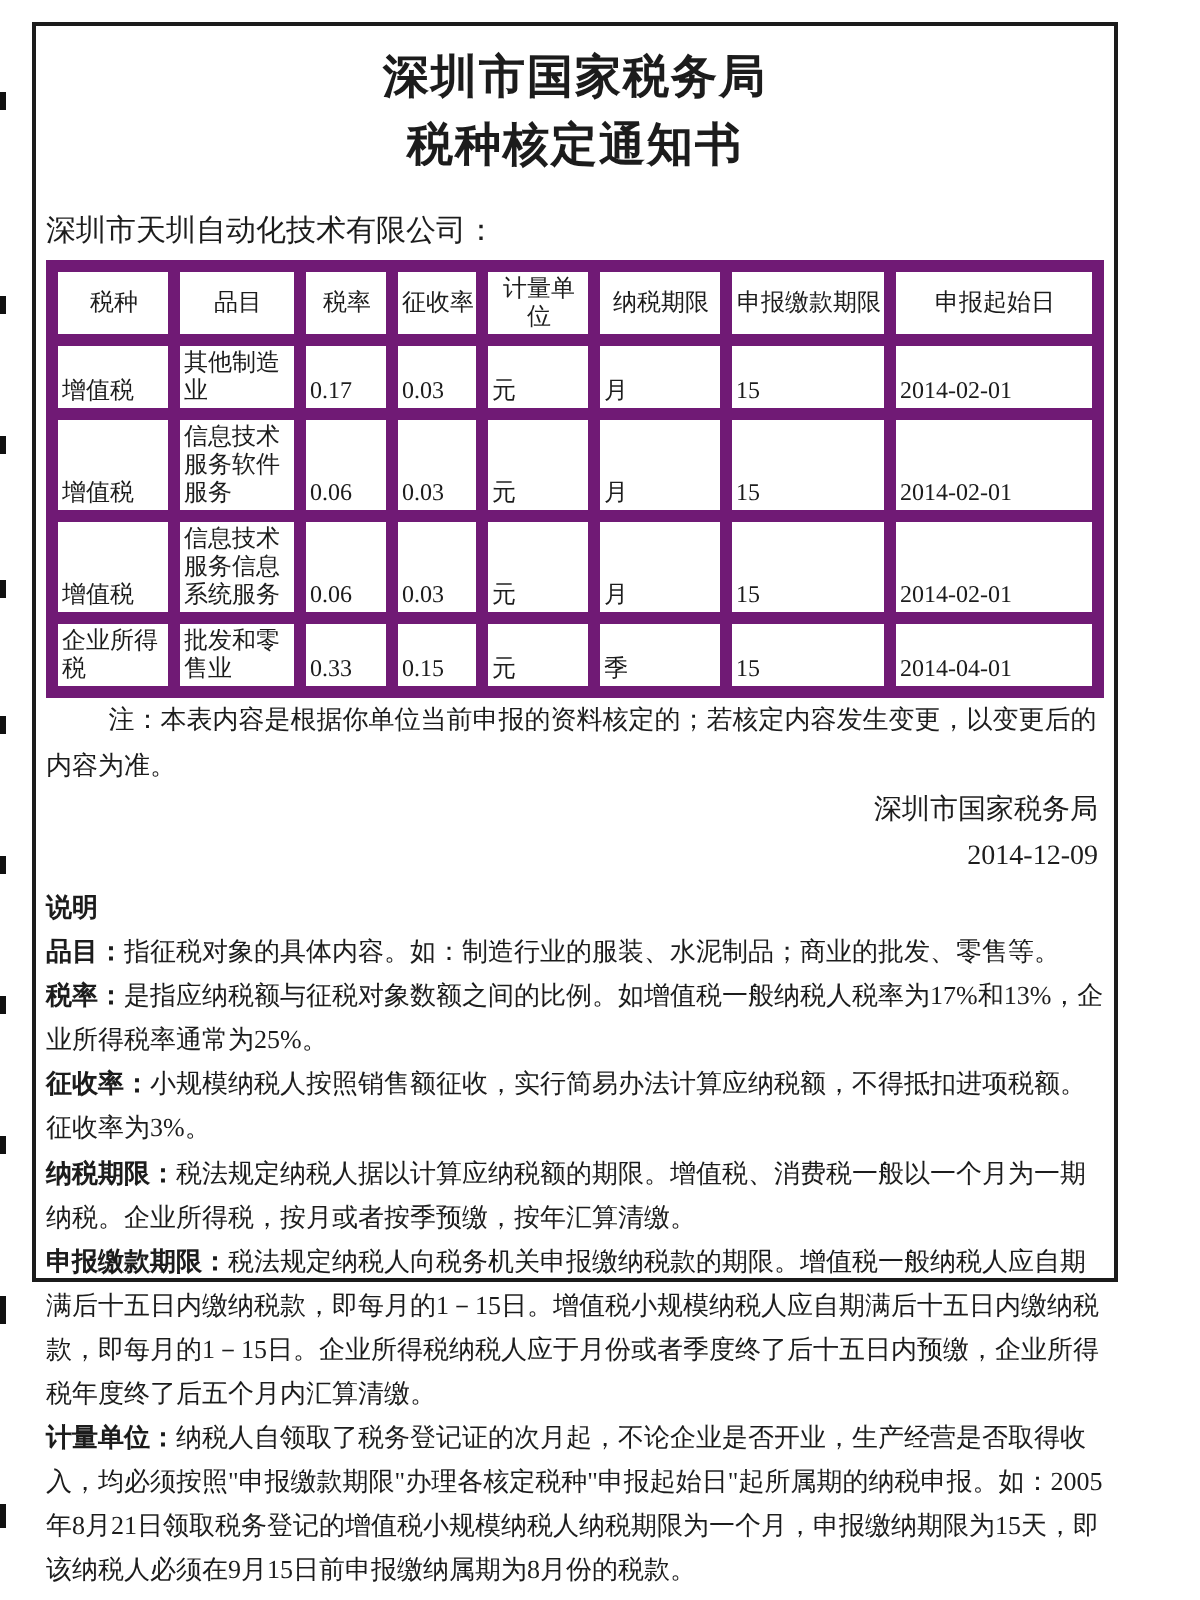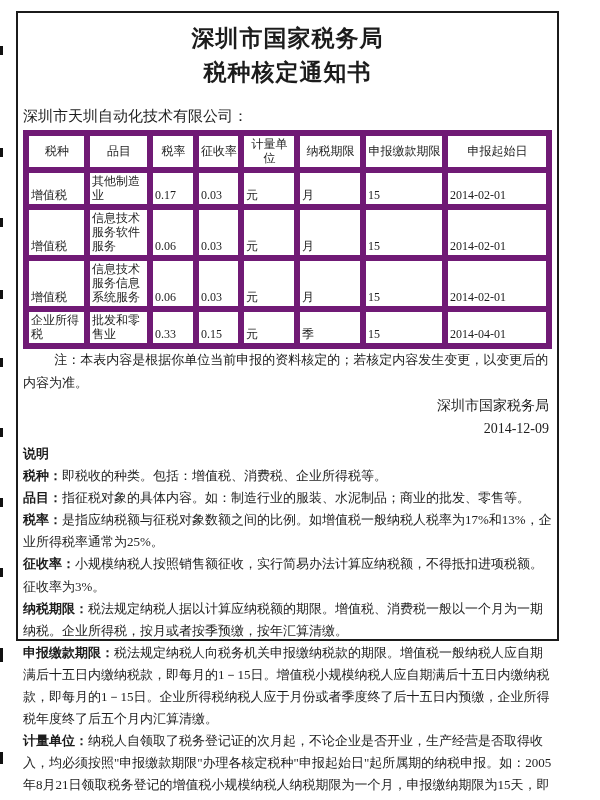--- a/index.html
+++ b/index.html
@@ -177,21 +177,20 @@
 
   <div class="note">注：本表内容是根据你单位当前申报的资料核定的；若核定内容发生变更，以变更后的内容为准。</div>
 
   <div class="signature">
     <div>深圳市国家税务局</div>
     <div>2014-12-09</div>
   </div>
 
   <div class="glossary">
     <p class="glossary-heading">说明</p>
-    <p><span class="term">税种：</span><span>即税收的种类。包括：增值税、消费税、企业所得税等。</span></p>
     <p><span class="term">品目：</span><span>指征税对象的具体内容。如：制造行业的服装、水泥制品；商业的批发、零售等。</span></p>
     <p><span class="term">税率：</span><span>是指应纳税额与征税对象数额之间的比例。如增值税一般纳税人税率为17%和13%，企业所得税率通常为25%。</span></p>
     <p><span class="term">征收率：</span><span>小规模纳税人按照销售额征收，实行简易办法计算应纳税额，不得抵扣进项税额。征收率为3%。</span></p>
     <p><span class="term">纳税期限：</span><span>税法规定纳税人据以计算应纳税额的期限。增值税、消费税一般以一个月为一期纳税。企业所得税，按月或者按季预缴，按年汇算清缴。</span></p>
     <p><span class="term">申报缴款期限：</span><span>税法规定纳税人向税务机关申报缴纳税款的期限。增值税一般纳税人应自期满后十五日内缴纳税款，即每月的1－15日。增值税小规模纳税人应自期满后十五日内缴纳税款，即每月的1－15日。企业所得税纳税人应于月份或者季度终了后十五日内预缴，企业所得税年度终了后五个月内汇算清缴。</span></p>
     <p><span class="term">计量单位：</span><span>纳税人自领取了税务登记证的次月起，不论企业是否开业，生产经营是否取得收入，均必须按照"申报缴款期限"办理各核定税种"申报起始日"起所属期的纳税申报。如：2005年8月21日领取税务登记的增值税小规模纳税人纳税期限为一个月，申报缴纳期限为15天，即该纳税人必须在9月15日前申报缴纳属期为8月份的税款。</span></p>
   </div>
 
 </div>
 

